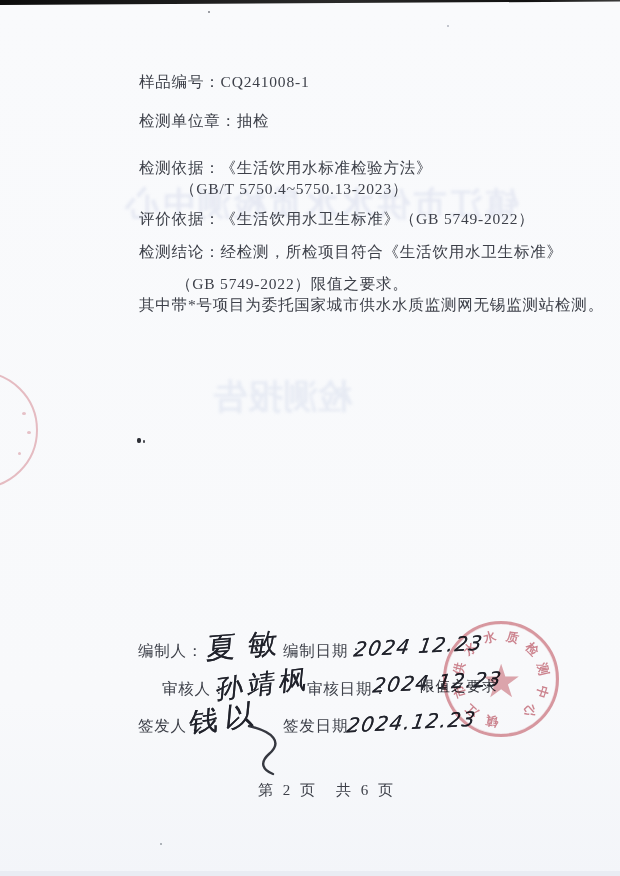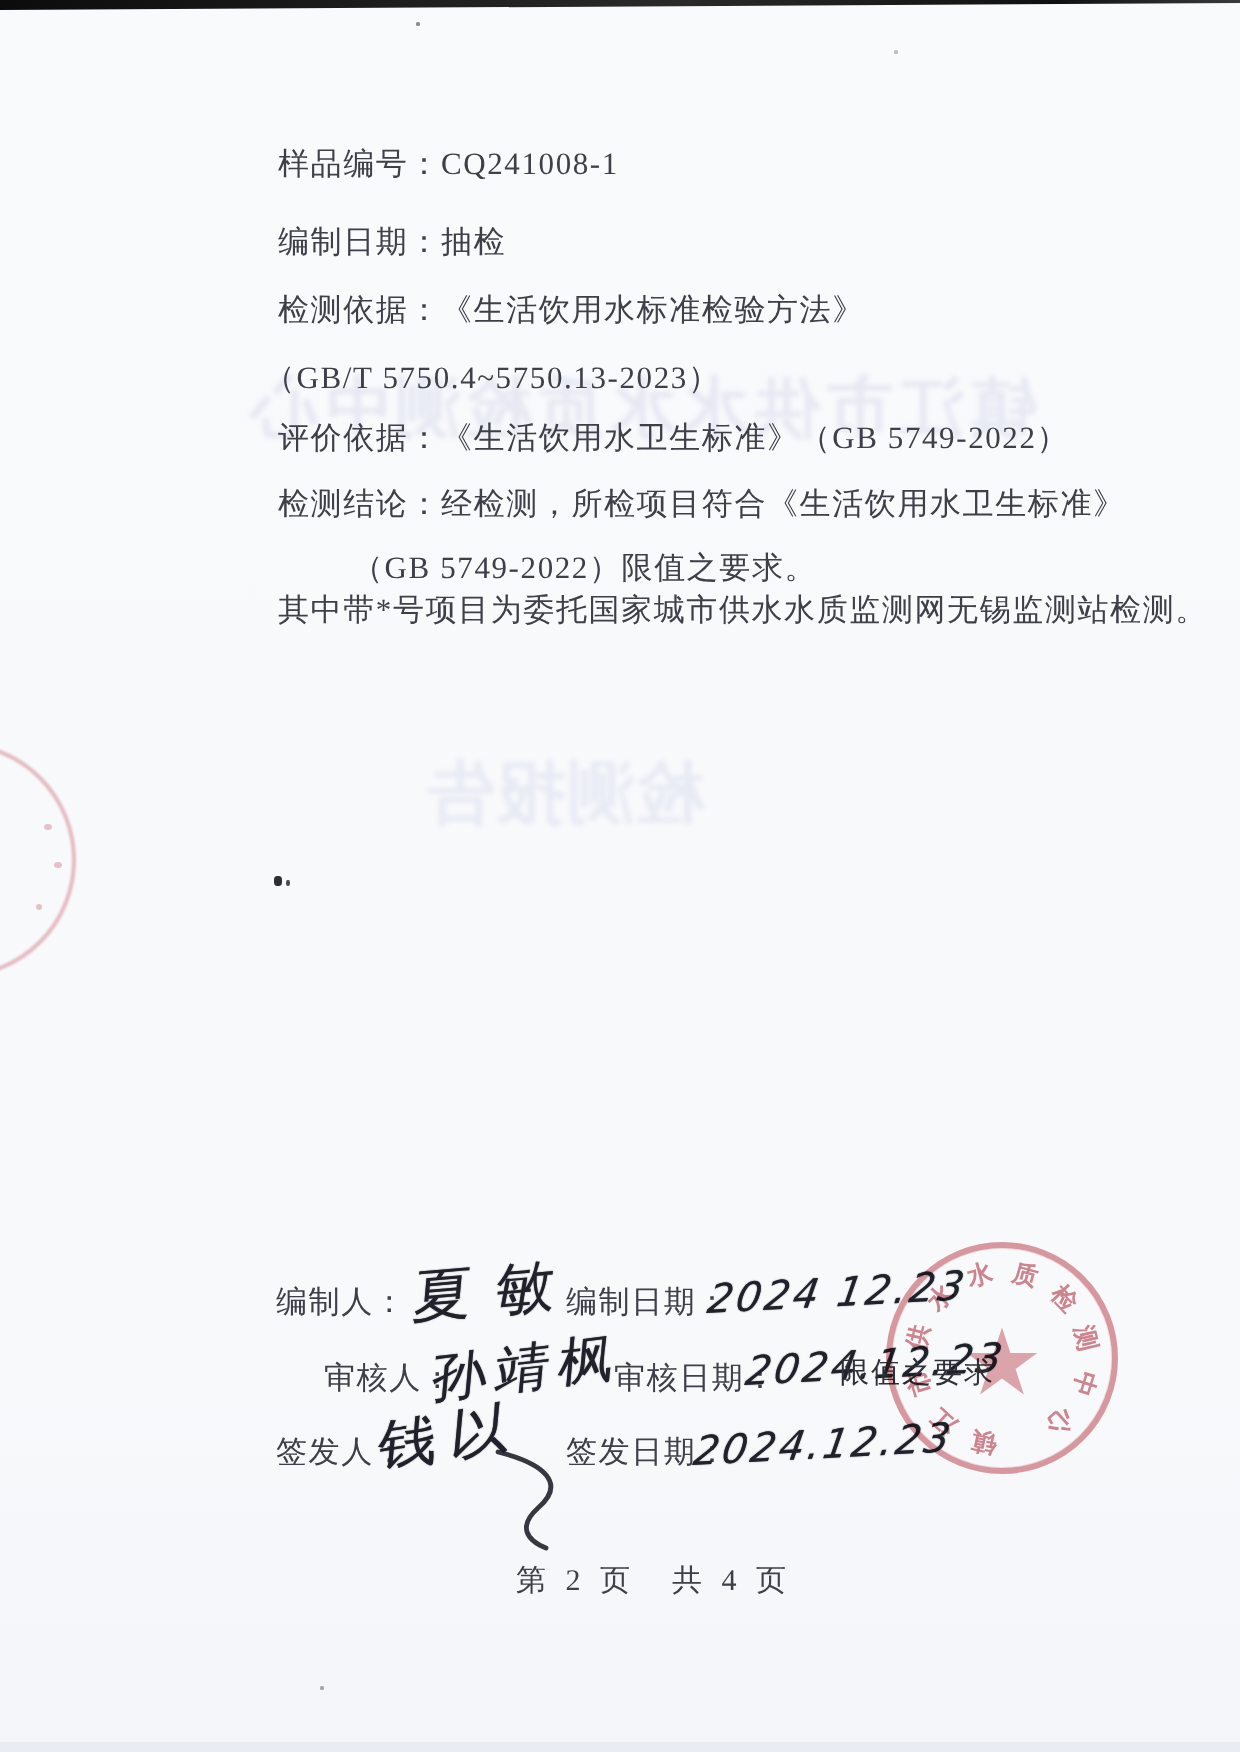--- a/index.html
+++ b/index.html
@@ -13,21 +13,21 @@
   .top-edge{
     position:absolute;left:0;top:0;width:620px;height:5px;
     background:linear-gradient(to right,#0c0c0c,#2a2a2a 55%,#101010 85%,#3a3a3a);
     clip-path:polygon(0 0,100% 0,100% 30%,0 100%);
   }
   .bottom-edge{position:absolute;left:0;bottom:0;width:620px;height:5px;background:#e9ecf3;}
 
   
   .line{position:absolute;left:139px;font-size:15.5px;letter-spacing:.8px;color:#3d4049;white-space:nowrap;}
   .line.indent{left:132px;}
-  .l0{top:72px;} .l1{top:111px;} .l2{top:145px;} .l3{top:179px;}
+  .l0{top:72px;} .l1{top:111px;} .l2{top:158px;} .l3{top:179px;margin-left:48px;}
   .l4{top:209px;} .l5{top:242px;} .l6{top:274px;margin-left:44px;} .l7{top:295px;}
 
   
   .bleed{position:absolute;font-weight:bold;transform:scaleX(-1);filter:blur(1.4px);white-space:nowrap;
          font-family:"Liberation Sans","DejaVu Sans",sans-serif;pointer-events:none;}
   .bleed-header{left:122px;top:182px;font-size:33px;letter-spacing:3px;color:rgba(118,138,190,.14);}
   .bleed-title{left:212px;top:374px;font-size:34px;letter-spacing:1px;color:rgba(118,138,190,.13);}
 
   
   .left-stamp{position:absolute;left:-80px;top:371px;width:114px;height:114px;border-radius:50%;
@@ -92,21 +92,21 @@
   <div class="bleed bleed-header">镇江市供水水质检测中心</div>
   <div class="bleed bleed-title">检测报告</div>
 
   <div class="left-stamp"></div>
   <div class="left-stamp-mark lm1"></div>
   <div class="left-stamp-mark lm2"></div>
   <div class="left-stamp-mark lm3"></div>
 
   <main>
     <div class="line l0">样品编号：CQ241008-1</div>
-    <div class="line l1">编制日期：抽检</div>
+    <div class="line l1">检测单位章：抽检</div>
     <div class="line l2">检测依据：《生活饮用水标准检验方法》</div>
     <div class="line l3 indent">（GB/T 5750.4~5750.13-2023）</div>
     <div class="line l4">评价依据：《生活饮用水卫生标准》（GB 5749-2022）</div>
     <div class="line l5">检测结论：经检测，所检项目符合《生活饮用水卫生标准》</div>
     <div class="line l6 indent">（GB 5749-2022）限值之要求。</div>
     <div class="line l7">其中带*号项目为委托国家城市供水水质监测网无锡监测站检测。</div>
   </main>
 
   <section>
     <div class="sig-row r1">
@@ -145,21 +145,21 @@
         <span class="ring-ch" style="transform: rotate(-15deg) translateY(-43px);">水</span>
         <span class="ring-ch" style="transform: rotate(15.6deg) translateY(-43px);">质</span>
         <span class="ring-ch" style="transform: rotate(46.2deg) translateY(-43px);">检</span>
         <span class="ring-ch" style="transform: rotate(76.8deg) translateY(-43px);">测</span>
         <span class="ring-ch" style="transform: rotate(107.4deg) translateY(-43px);">中</span>
         <span class="ring-ch" style="transform: rotate(138deg) translateY(-43px);">心</span>
       </div>
     <div class="stamp-star">★</div>
   </div>
 
-  <div class="footer">第 2 页　共 4 页</div>
+  <div class="footer">第 2 页　共 6 页</div>
 
   <div class="speck sp1"></div>
   <div class="speck sp2"></div>
   <div class="speck sp3"></div>
   <div class="speck sp4"></div>
   <div class="speck sp5"></div>
 
   <div class="bottom-edge"></div>
 </div>
 

